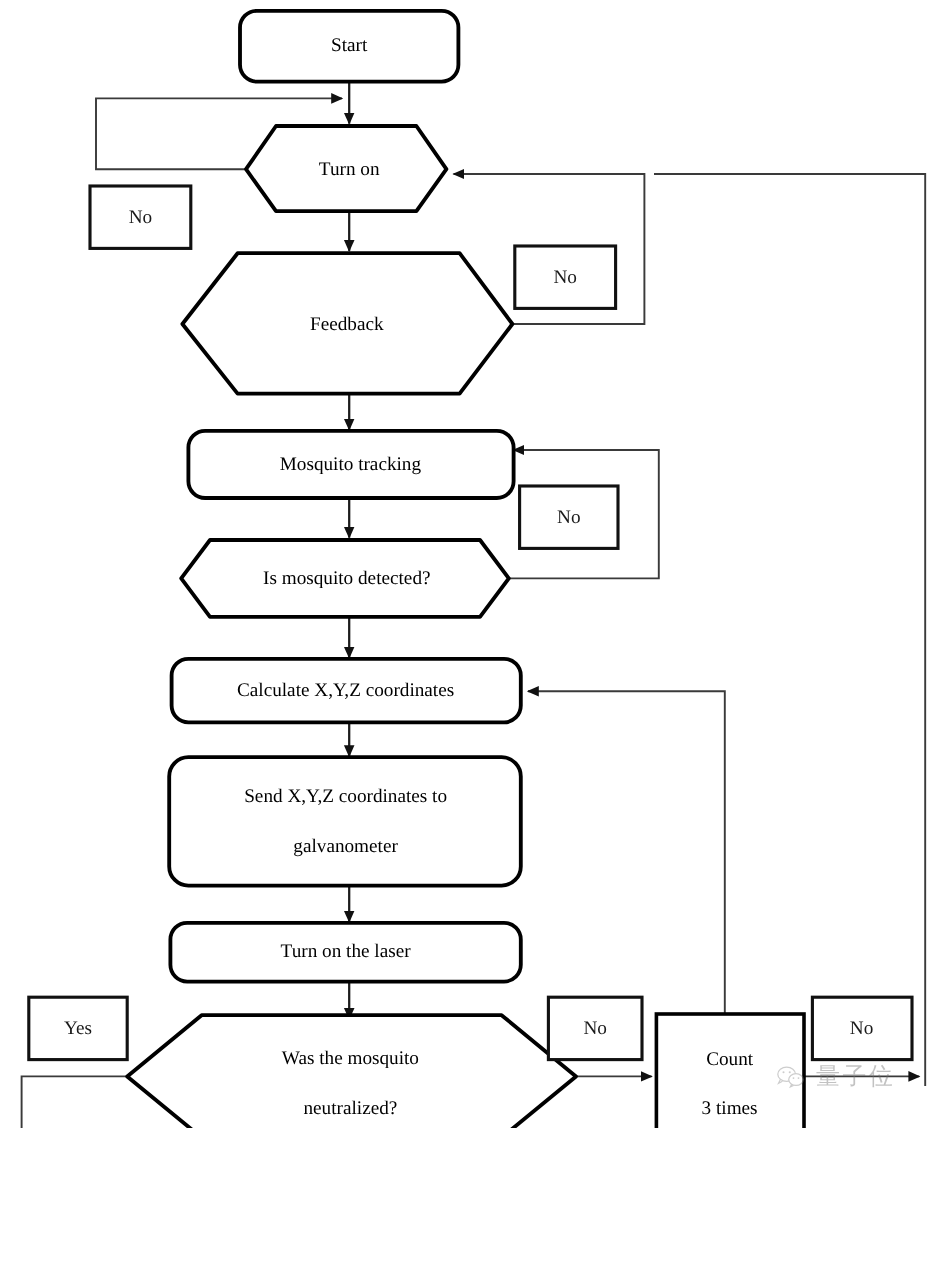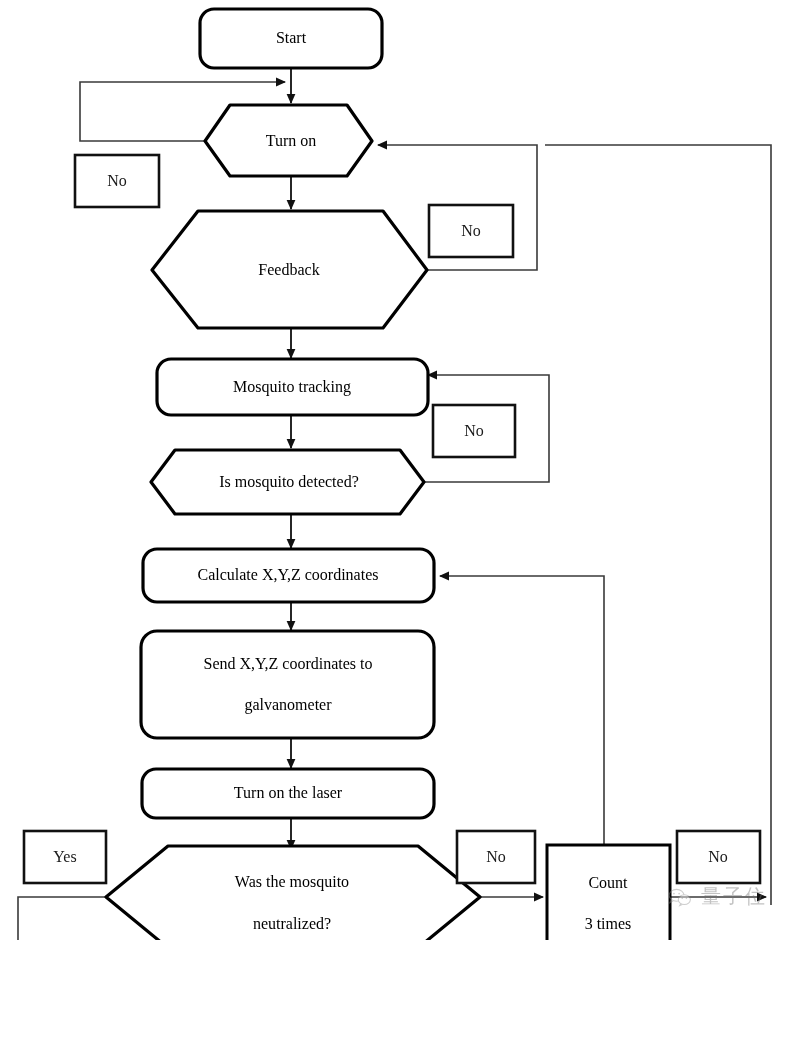--- a/index.html
+++ b/index.html
@@ -60,21 +60,21 @@
     stroke-width: 1.6;
     fill: none;
   }
   .conn-thick {
     stroke: #1c1c1c;
     stroke-width: 1.9;
     fill: none;
   }
   .watermark {
     position: absolute;
-    right: 19px;
+    right: 40px;
     bottom: 30px;
     display: flex;
     align-items: center;
     gap: 8px;
     opacity: 0.42;
   }
   .watermark-mark {
     width: 26px;
     height: 20px;
   }

